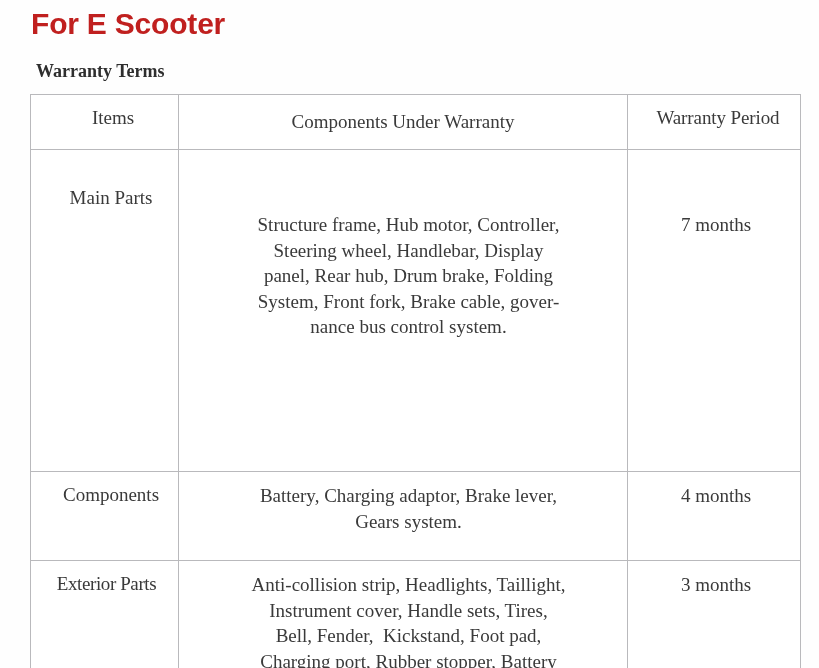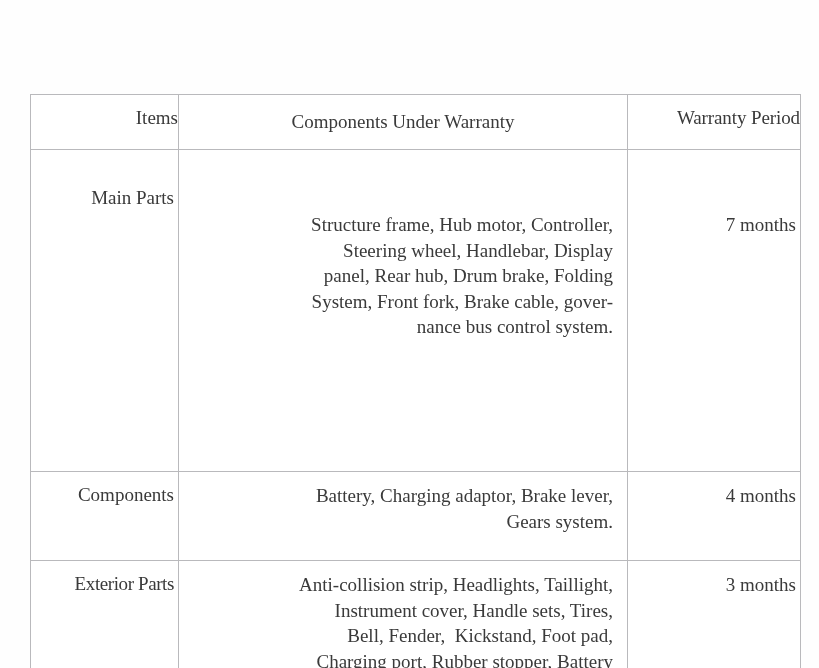--- a/index.html
+++ b/index.html
@@ -57,21 +57,21 @@
     width: 770px;
     border-collapse: collapse;
     table-layout: fixed;
     color: #3a3a3a;
   }
   .warranty-table td,
   .warranty-table th {
     border: 1px solid #b9b9bc;
     vertical-align: top;
     font-weight: normal;
-    text-align: right;
+    text-align: center;
     background: #ffffff;
   }
 
   col.col-items       { width: 148px; }
   col.col-components  { width: 449px; }
   col.col-period      { width: 173px; }
 
   
   .hdr-cell {
     height: 46px;
@@ -130,21 +130,23 @@
   .row-accessories    td { height: 77px;  }
   .row-exterior-parts td { height: 159px; }
 
   .comp-text { white-space: pre-wrap; }
 </style>
 </head>
 <body>
 
 <div class="page">
 
+  <div class="doc-title">For E Scooter</div>
 
+  <div class="doc-subtitle">Warranty Terms</div>
 
   <table class="warranty-table">
     <colgroup>
       <col class="col-items">
       <col class="col-components">
       <col class="col-period">
     </colgroup>
     <thead>
       <tr>
         <th class="hdr-cell">Items</th>

